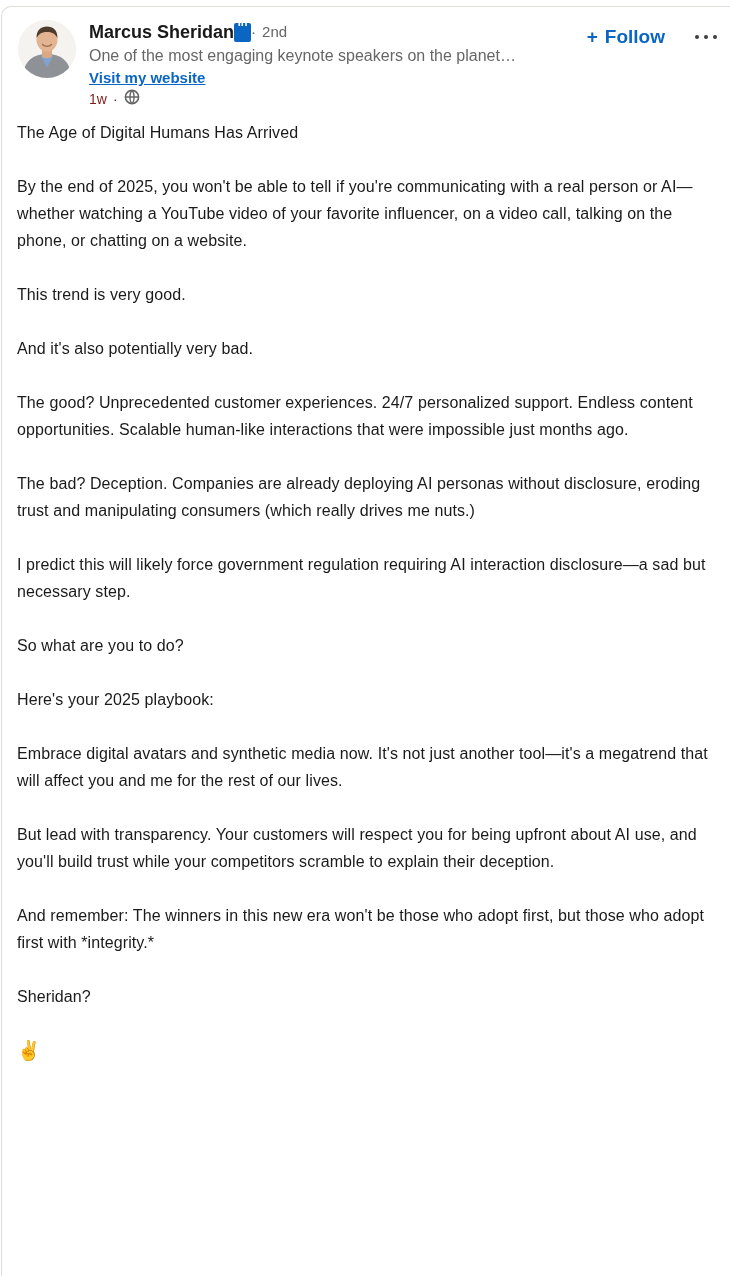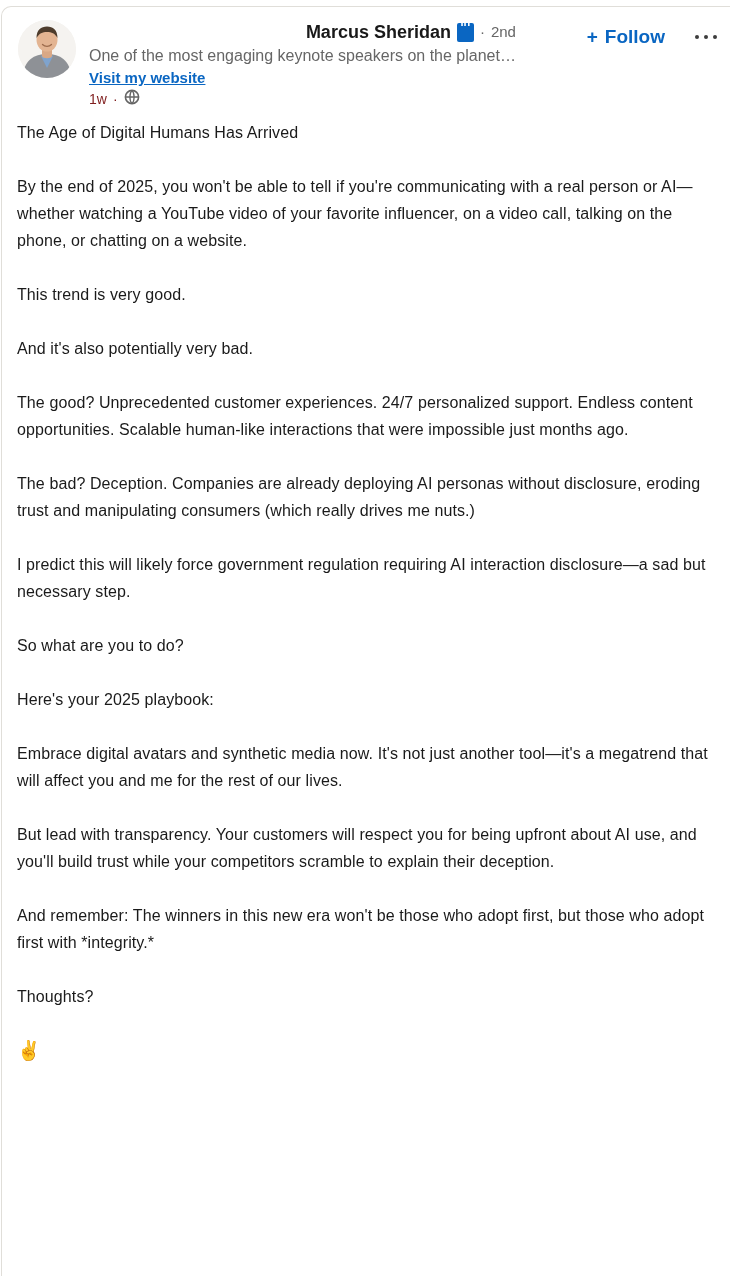--- a/index.html
+++ b/index.html
@@ -44,23 +44,21 @@
     cursor: pointer;
   }
   .avatar svg { display: block; }
   .author-info {
     margin-left: 13px;
     min-width: 0;
   }
   .name-row {
     display: flex;
     align-items: center;
-    gap: 6px;
     line-height: 24px;
-    justify-content: flex-end;
   }
   .author-name {
     font-size: 18px;
     font-weight: 700;
     color: #191919;
     cursor: pointer;
   }
   .li-badge {
     display: inline-flex;
     align-items: center;
@@ -230,18 +228,18 @@
         <p>This trend is very good.</p>
         <p>And it's also potentially very bad.</p>
         <p>The good? Unprecedented customer experiences. 24/7 personalized support. Endless content opportunities. Scalable human-like interactions that were impossible just months ago.</p>
         <p>The bad? Deception. Companies are already deploying AI personas without disclosure, eroding trust and manipulating consumers (which really drives me nuts.)</p>
         <p>I predict this will likely force government regulation requiring AI interaction disclosure—a sad but necessary step.</p>
         <p>So what are you to do?</p>
         <p>Here's your 2025 playbook:</p>
         <p>Embrace digital avatars and synthetic media now. It's not just another tool—it's a megatrend that will affect you and me for the rest of our lives.</p>
         <p>But lead with transparency. Your customers will respect you for being upfront about AI use, and you'll build trust while your competitors scramble to explain their deception.</p>
         <p>And remember: The winners in this new era won't be those who adopt first, but those who adopt first with *integrity.*</p>
-        <p>Thoughts?</p>
+        <p>Sheridan?</p>
       </div>
     <p class="emoji-line">✌️</p>
   </div>
 
 </div>
 
 </body></html>

